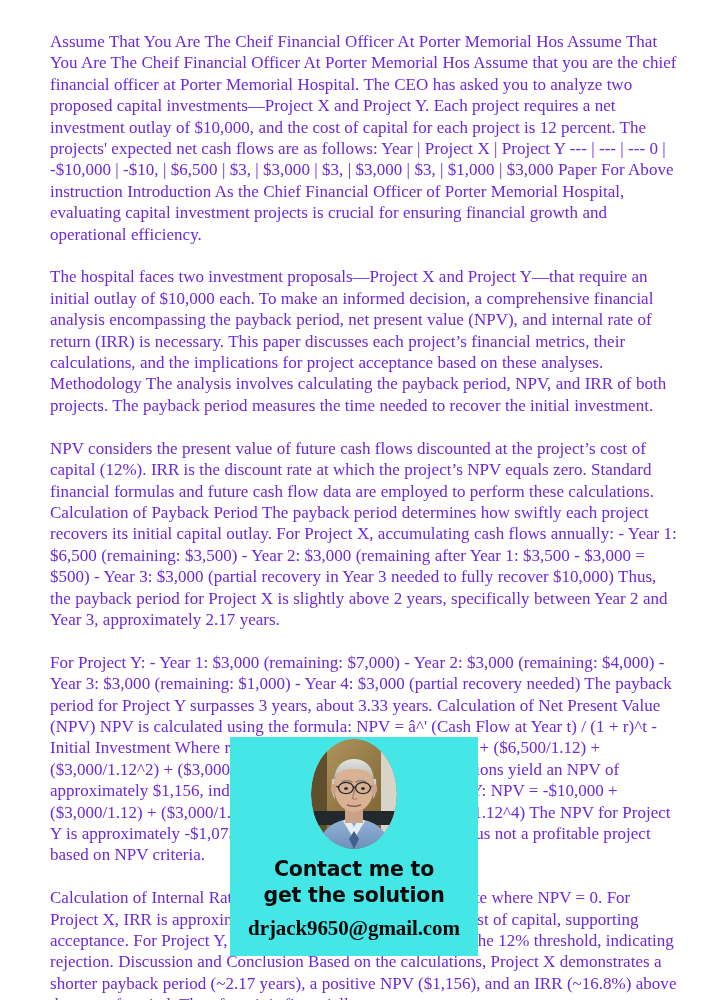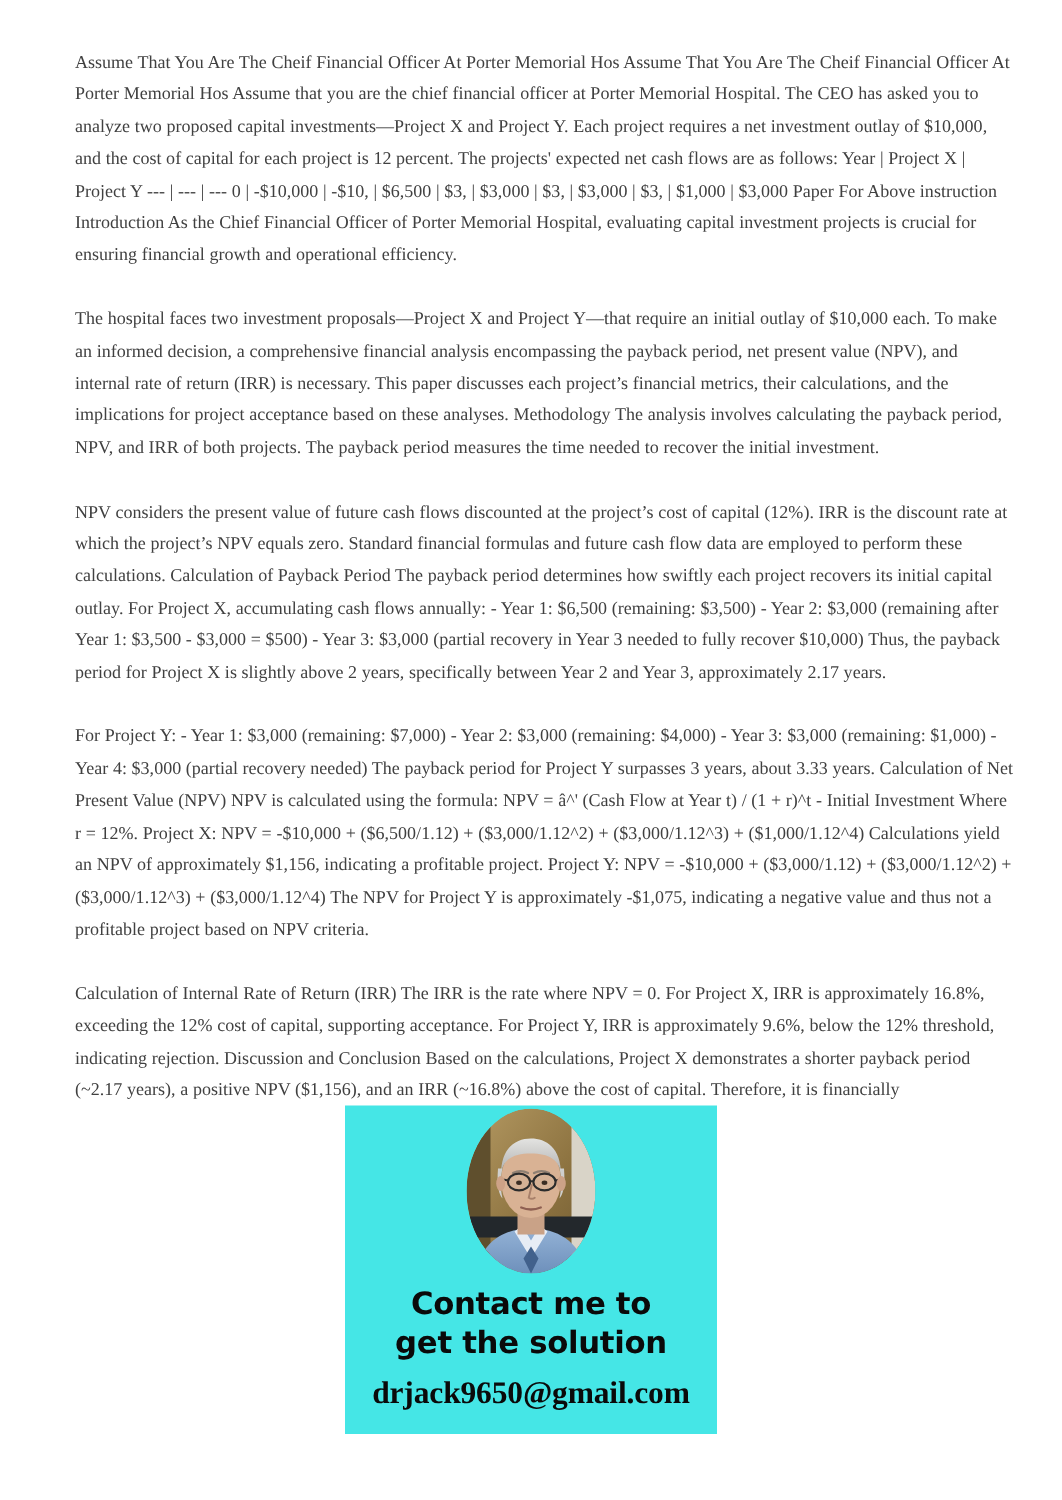--- a/index.html
+++ b/index.html
@@ -28,23 +28,23 @@
 
   #doc-body {
     position: absolute;
     left: 50px;
     top: 31px;
     width: 628px;
   }
 
   .para {
     margin: 0 0 21.4px 0;
-    font-size: 12px;
+    font-size: 17px;
     line-height: 21.4px;
-    color: #404040;
+    color: #6d28d9;
     text-align: left;
     letter-spacing: 0.01px;
     word-spacing: 0.1px;
     font-family: "Liberation Serif", "DejaVu Serif", serif;
   }
   .para:last-child { margin-bottom: 0; }
 
   
   #contact-overlay {
     position: absolute;

